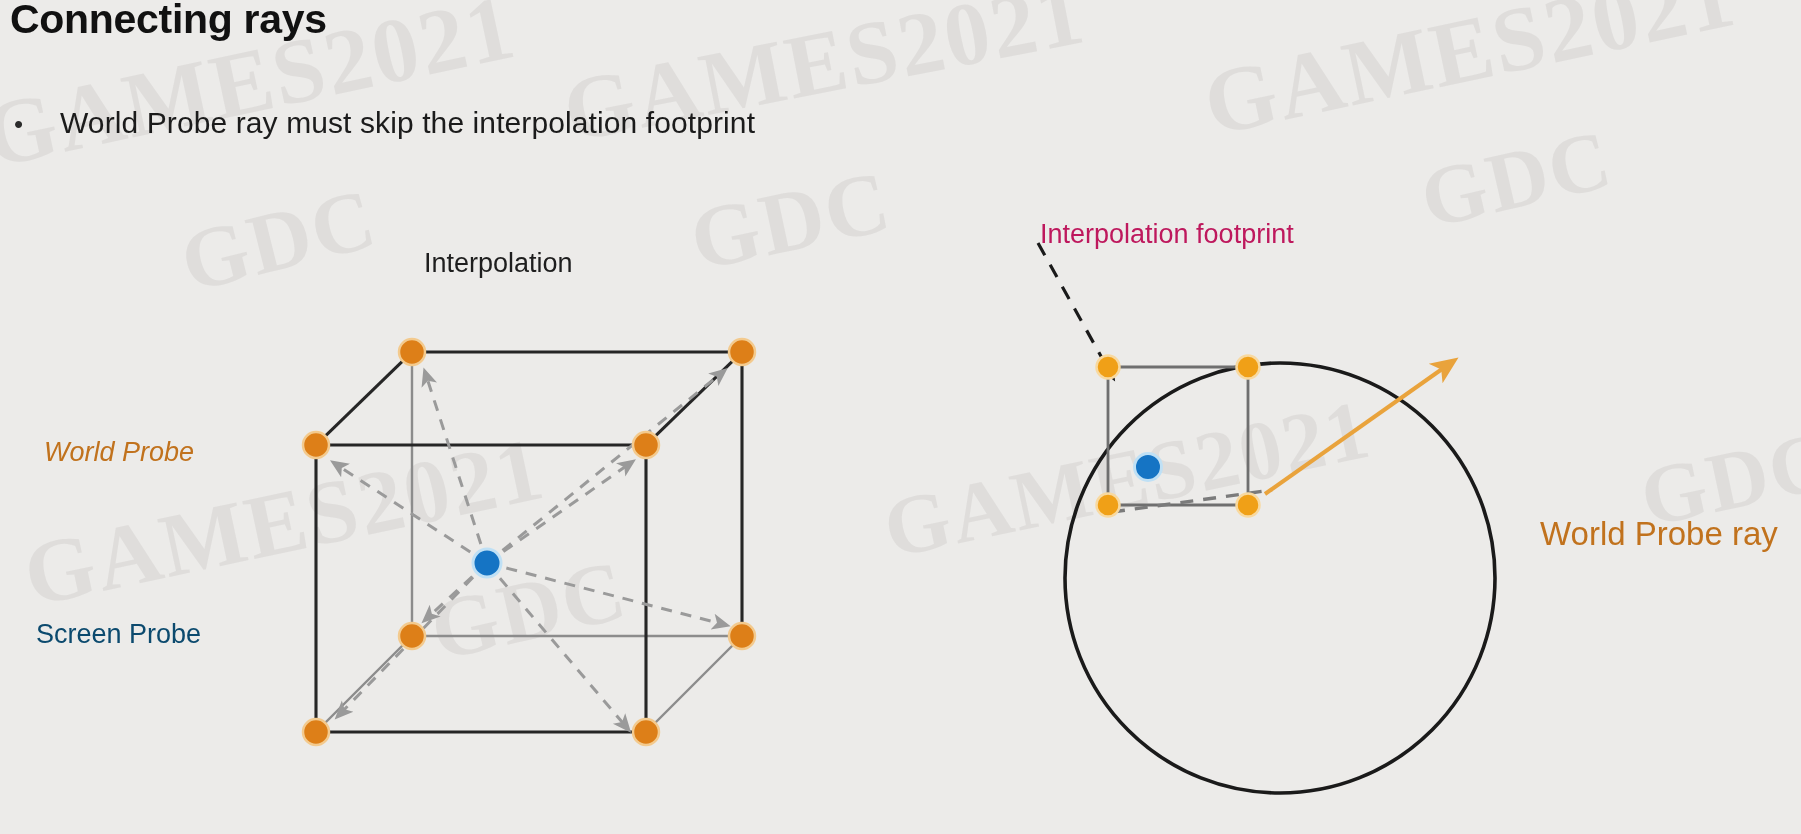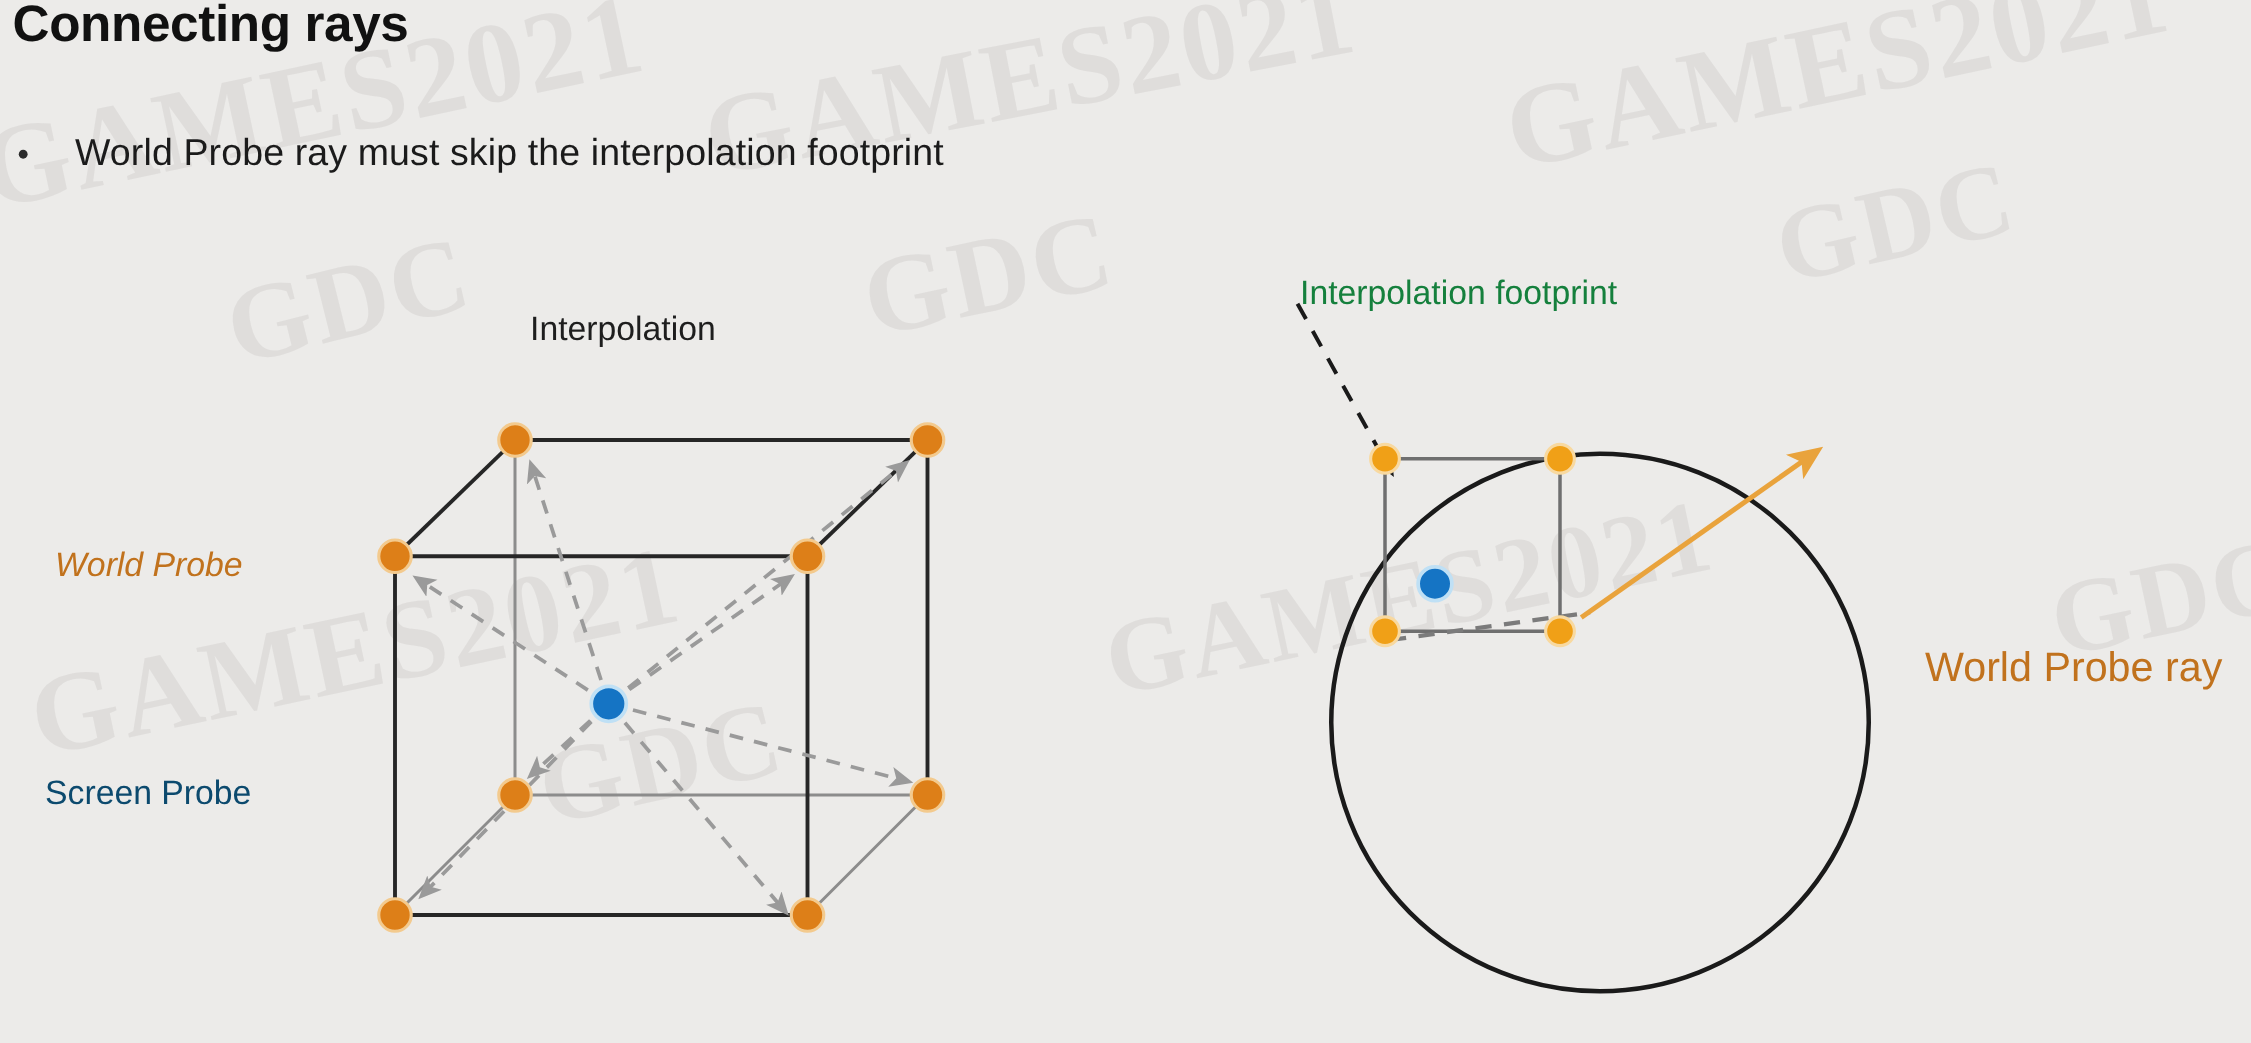--- a/index.html
+++ b/index.html
@@ -75,21 +75,21 @@
   #label-screen-probe {
     left: 36px;
     top: 619px;
     font-size: 27px;
     color: #0c4a6e;
   }
   #label-interp-footprint {
     left: 1040px;
     top: 219px;
     font-size: 27px;
-    color: #15803d;
+    color: #be185d;
   }
   #label-world-probe-ray {
     left: 1540px;
     top: 515px;
     font-size: 33px;
     color: #c1721d;
   }
   svg.diagram {
     position: absolute;
     left: 0;

